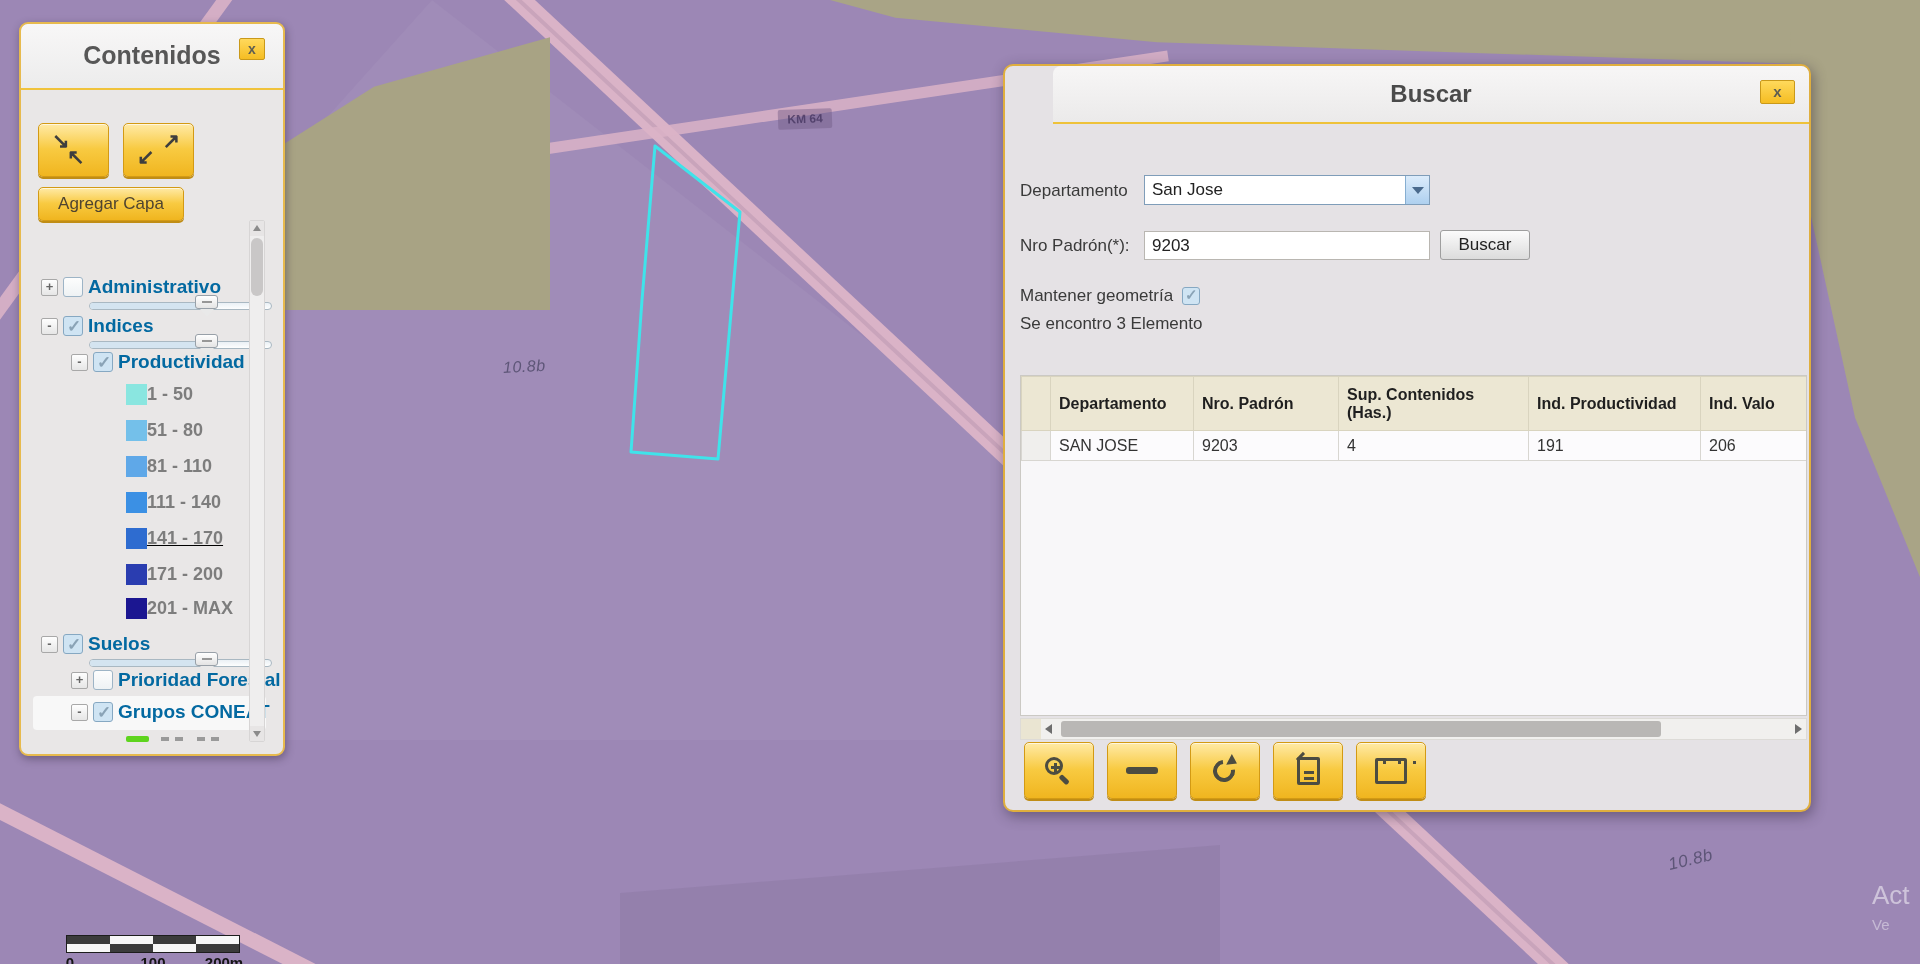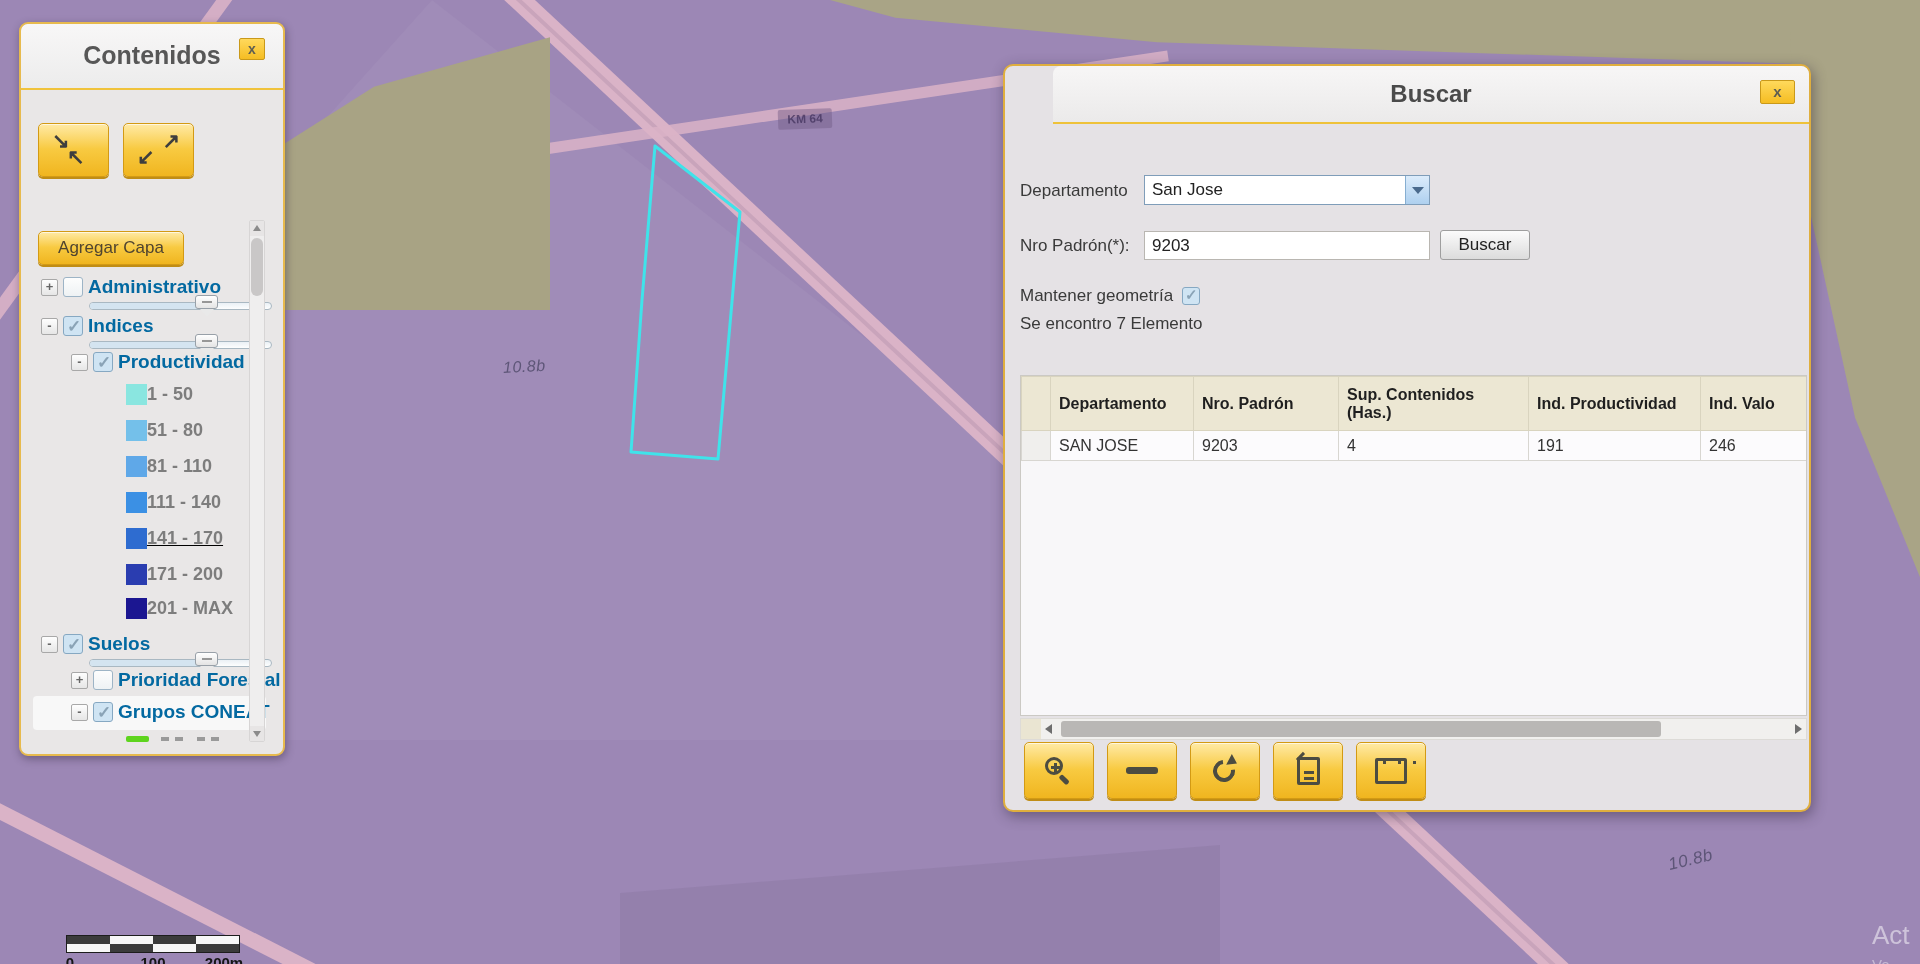--- a/index.html
+++ b/index.html
@@ -20,21 +20,21 @@
   .olive-right { left:1790px; top:30px; width:130px; height:570px; clip-path:polygon(0 0,100% 0,100% 96%,50% 68%,4% 20%); }
   .olive-br { left:1370px; top:655px; width:550px; height:310px; background:#a8a384; clip-path:polygon(14% 100%,100% 100%,100% 12%,68% 28%,36% 64%); }
   .shade-bc { position:absolute; left:620px; top:845px; width:600px; height:120px; background:rgba(60,50,80,.08); clip-path:polygon(0 40%,100% 0,100% 100%,0 100%); }
   .light-center { position:absolute; left:180px; top:0; width:840px; height:740px; background:rgba(255,255,255,.045); clip-path:polygon(30% 0,100% 62%,100% 100%,0 100%,0 38%); }
   svg.parcel { position:absolute; left:0; top:0; z-index:3; }
   .map-label { position:absolute; z-index:4; font-style:italic; color:rgba(78,72,104,.8); font-size:16px; letter-spacing:.5px; }
   .lbl-left { left:503px; top:358px; transform:rotate(-3deg); }
   .lbl-right { left:1668px; top:850px; transform:rotate(-13deg); font-size:17px; }
   .km-badge { position:absolute; z-index:4; left:778px; top:109px; width:54px; height:20px; background:rgba(112,92,134,.45); border-radius:2px;
               color:rgba(66,50,92,.75); font-size:12px; font-weight:bold; text-align:center; line-height:20px; transform:rotate(-2deg); }
-  .watermark { position:absolute; z-index:4; color:rgba(255,255,255,.5);margin-top:40px; }
+  .watermark { position:absolute; z-index:4; color:rgba(255,255,255,.5); }
   .wm1 { left:1872px; top:880px; font-size:26px; font-weight:300; }
   .wm2 { left:1872px; top:916px; font-size:15px; color:rgba(255,255,255,.42); }
   .scalebar { position:absolute; z-index:5; left:66px; top:935px; width:174px; height:30px; }
   .sb-bar { width:174px; height:18px; border:1px solid #1d1d1d; display:grid; grid-template-columns:repeat(4,1fr); grid-template-rows:1fr 1fr; }
   .sb-bar i { display:block; } .sb-d { background:#3b3b3b; } .sb-w { background:#f7f7f7; }
   .sb-ticks { position:relative; height:14px; font-size:15px; font-weight:bold; color:#151515; }
   .sb-ticks span { position:absolute; top:1px; transform:translateX(-50%); }
   .t0 { left:4px; } .t1 { left:87px; } .t2 { left:158px; }
 
   
@@ -55,21 +55,21 @@
   .panel-hd { position:relative; height:66px; background:linear-gradient(#f8f7f7,#ececec); border-bottom:2px solid #f0c33c; border-radius:7px 7px 0 0; }
   .panel-title { text-align:center; line-height:62px; font-size:25px; font-weight:bold; color:#575757; }
   .panel-x { right:18px; top:14px; width:26px; height:22px; font-size:14px; line-height:20px; }
   .tools { position:absolute; left:0; top:66px; width:100%; }
   .arrbtn { position:absolute; width:71px; height:54px; }
   .arrbtn span { position:absolute; font-size:21px; font-weight:bold; color:#3e3e3e; line-height:1; }
   .b1 { left:17px; top:33px; } .b2 { left:102px; top:33px; }
   .a-se { left:13px; top:6px; } .a-nw { left:28px; top:22px; }
   .a-ne { right:13px; top:6px; } .a-sw { left:13px; top:22px; }
   .addcapa { position:absolute; left:17px; top:97px; width:146px; height:34px; font-size:17px; color:#4f4430; font-weight:normal;
-             font-family:"Liberation Sans",sans-serif; text-align:center; line-height:32px;margin-top:44px; }
+             font-family:"Liberation Sans",sans-serif; text-align:center; line-height:32px; }
   .tree { position:absolute; left:0; top:228px; width:266px; height:506px; }
   .trow { position:absolute; display:flex; align-items:center; gap:5px; }
   .tlabel { font-size:19px; font-weight:bold; color:#0369a1; white-space:nowrap; }
   .slider { position:absolute; height:8px; width:183px; left:68px; background:linear-gradient(#eaf0f5,#fdfefe); border:1px solid #a9b8c2; border-radius:4px; }
   .sl-fill { position:absolute; left:0; top:0; height:100%; width:62%; background:#d4e4f0; border-radius:4px 0 0 4px; }
   .sl-thumb { position:absolute; left:58%; top:-8px; width:23px; height:14px; background:linear-gradient(#ffffff,#e4e4e4); border:1px solid #98a0a8; border-radius:3px; }
   .sl-thumb::before { content:""; position:absolute; left:6px; top:5px; width:10px; height:2px; background:#979797; }
   .sl-thumb::after { content:""; position:absolute; left:4px; top:13px; border-left:7px solid transparent; border-right:7px solid transparent; border-top:8px solid #e9e9e9; }
   .legrow { position:absolute; display:flex; align-items:center; left:105px; }
   .swatch { width:21px; height:21px; }
@@ -308,21 +308,21 @@
     </div>
 
     <div class="frm-label" style="left:15px; top:170px;">Nro Padrón(*):</div>
     <input class="txtinput" type="text" value="9203" style="">
     <button class="btn-buscar">Buscar</button>
 
     <div class="keepgeo">
       <span class="frm-label" style="position:static;">Mantener geometría</span>
       <div class="cbx small checked"></div>
     </div>
-    <div class="result-msg">Se encontro 7 Elemento</div>
+    <div class="result-msg">Se encontro 3 Elemento</div>
 
     <div class="grid">
       <table>
         <colgroup>
           <col style="width:29px">
             <col style="width:143px">
             <col style="width:145px">
           <col style="width:190px">
             <col style="width:172px">
             <col style="width:165px">
@@ -337,21 +337,21 @@
             <th>Ind. Valo</th>
           </tr>
         </thead>
         <tbody>
           <tr>
             <td class="sel"></td>
             <td>SAN JOSE</td>
             <td>9203</td>
             <td>4</td>
             <td>191</td>
-            <td>246</td>
+            <td>206</td>
           </tr>
         </tbody>
       </table>
     </div>
 
     <div class="hscroll">
       <div class="hs-corner"></div>
       <div class="hs-left"></div>
       <div class="hs-track">
         <div class="hs-thumb"></div>

